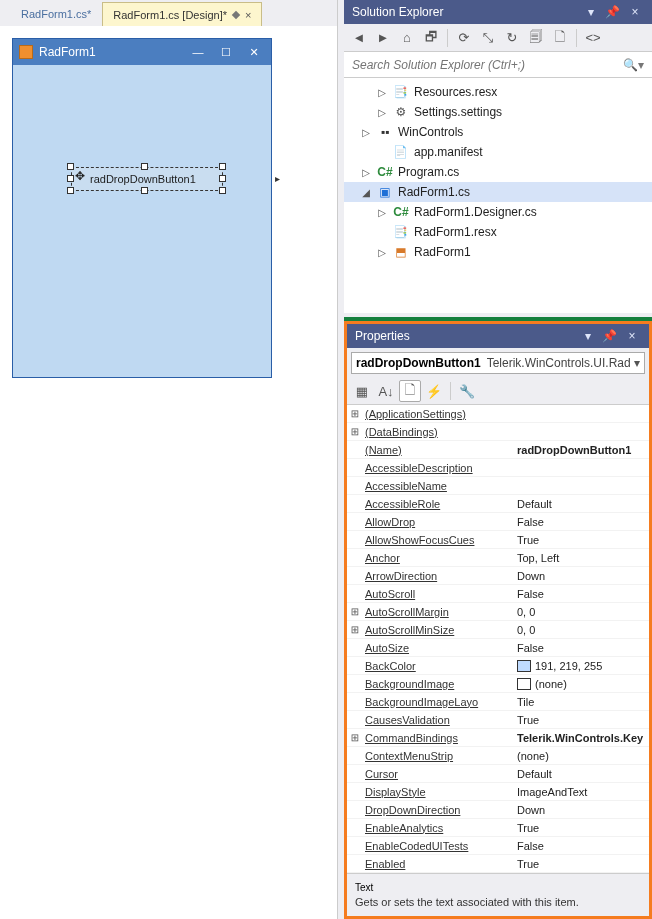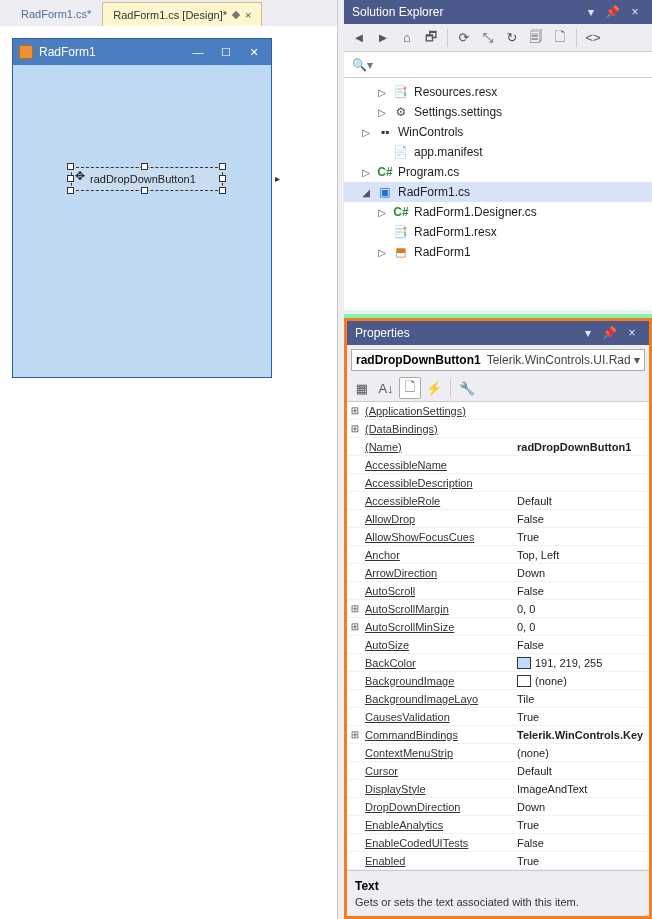--- a/index.html
+++ b/index.html
@@ -11,21 +11,21 @@
   .tab.inactive { color: #4a6fa0; background: #eeeef2; }
   .tab.active { background: #fdf6ce; border: 1px solid #c9bd88; border-bottom: none; color: #333; }
   .tab .close-x { font-size: 11px; color: #555; }
   .tab .pin { width:6px; height:6px; background:#777; transform: rotate(45deg); display:inline-block; }
 
   
   .main { position: absolute; top: 0; left:0; right:0; bottom:0; display: flex; }
   .left-pane { width: 338px; background: #fff; border-right: 1px solid #ccc; display:flex; flex-direction:column; }
   .left-content { flex:1; padding: 12px; background: #fff; }
   .splitter { width: 6px; background: #eeeef2; cursor: col-resize; }
-  .right-pane { flex:1; display:flex; flex-direction:column; background:#86efac; }
+  .right-pane { flex:1; display:flex; flex-direction:column; background:#15803d; }
 
   
   .designer-form { width: 260px; height: 340px; border: 1px solid #2a5ea7; }
   .form-title { height: 26px; background: #4b7ec0; color:#fff; font-size:12px; display:flex; align-items:center; padding: 0 6px; gap:6px; }
   .form-title .spacer { flex:1; }
   .form-title .winbtn { width:22px; height:18px; display:flex; align-items:center; justify-content:center; color:#fff; font-size:11px; }
   .form-body { background: #bfd9f2; height: calc(100% - 26px); position:relative; }
   .sel-control { position:absolute; left: 58px; top: 102px; width: 152px; height: 24px; border: 1px dashed #333; background: #c9ddf0; display:flex; align-items:center; padding-left: 18px; font-size:11px; color:#1c1c1c; }
   .sel-handles .h { position:absolute; width:7px; height:7px; background:#fff; border:1px solid #333; }
   .h.tl{left:54px;top:98px}.h.tm{left:128px;top:98px}.h.tr{left:206px;top:98px}
@@ -64,21 +64,21 @@
   .props-toolbar{height:26px;display:flex;align-items:center;padding:0 4px;gap:2px;}
   .props-toolbar .tbtn.active{background:#fff;border:1px solid #aaa;}
   .grid { flex:1; overflow-y:auto; background:#fff; border-top:1px solid #ccc; position:relative;}
   .grow { display:flex; align-items:center; height:18px; font-size:11px; border-bottom:1px solid #f2f2f2;}
   .grow .exp{width:16px;text-align:center;color:#555;font-size:10px;}
   .grow .pname{width:150px;color:#333;padding-left:2px;text-decoration:underline;}
   .grow .pval{flex:1;color:#222;padding-left:4px;display:flex;align-items:center;gap:4px;}
   .grow.bold .pval{font-weight:bold;}
   .swatch{width:14px;height:12px;border:1px solid #333;display:inline-block;}
   .desc-box{border-top:1px solid #ccc;padding:8px;background:#eeeef2;}
-  .desc-box .d-title{font-weight:bold;font-size:12px;margin-bottom:3px;}
+  .desc-box .d-title{font-weight:normal;font-size:10px;margin-bottom:3px;}
   .desc-box .d-body{font-size:11px;color:#333;}
   .handle{width:100%;height:4px;background:#eeeef2;cursor:row-resize;}
 
 </style>
 </head>
 <body>
 
 <div class="main">
 
   <div class="left-pane">
@@ -142,20 +142,21 @@
       <span class="tsep"></span>
       <span class="tbtn">⟳</span>
       <span class="tbtn">⤡</span>
       <span class="tbtn">↻</span>
       <span class="tbtn">🗐</span>
       <span class="tbtn">🗋</span>
       <span class="tsep"></span>
       <span class="tbtn">&lt;&gt;</span>
     </div>
     <div class="se-search">
+      <input placeholder="Search Solution Explorer (Ctrl+;)" style="">
       <span class="mag">🔍</span>
       <span class="mag">▾</span>
     </div>
     <div class="tree" id="se-tree">
         <div class="tree-row" style="padding-left: 32px;">
           <span class="exp">▷</span>
           <span class="ico ico-resx">📑</span>
           <span>Resources.resx</span>
         </div>
         <div class="tree-row" style="padding-left: 32px;">
@@ -240,28 +241,28 @@
           </div>
           <div class="grow bold">
             <span class="exp"></span>
             <span class="pname">(Name)</span>
             <span class="pval">
               <span>radDropDownButton1</span>
             </span>
           </div>
           <div class="grow">
             <span class="exp"></span>
+            <span class="pname">AccessibleDescription</span>
+            <span class="pval">
+              <span></span>
+            </span>
+          </div>
+          <div class="grow">
+            <span class="exp"></span>
             <span class="pname">AccessibleName</span>
-            <span class="pval">
-              <span></span>
-            </span>
-          </div>
-          <div class="grow">
-            <span class="exp"></span>
-            <span class="pname">AccessibleDescription</span>
             <span class="pval">
               <span></span>
             </span>
           </div>
           <div class="grow">
             <span class="exp"></span>
             <span class="pname">AccessibleRole</span>
             <span class="pval">
               <span>Default</span>
             </span>

